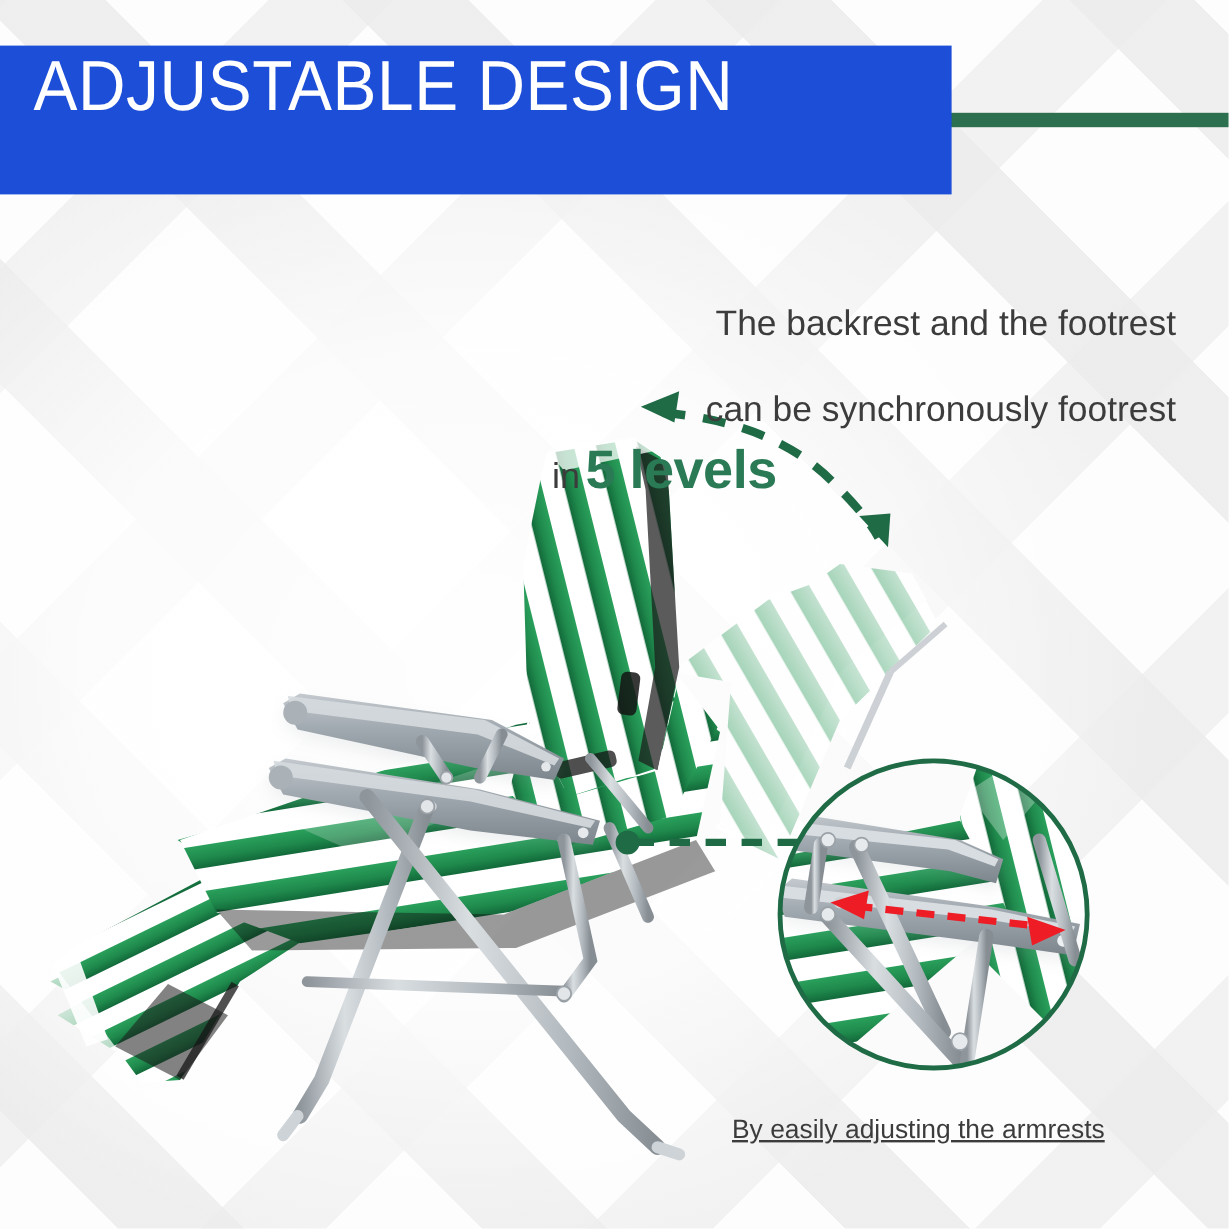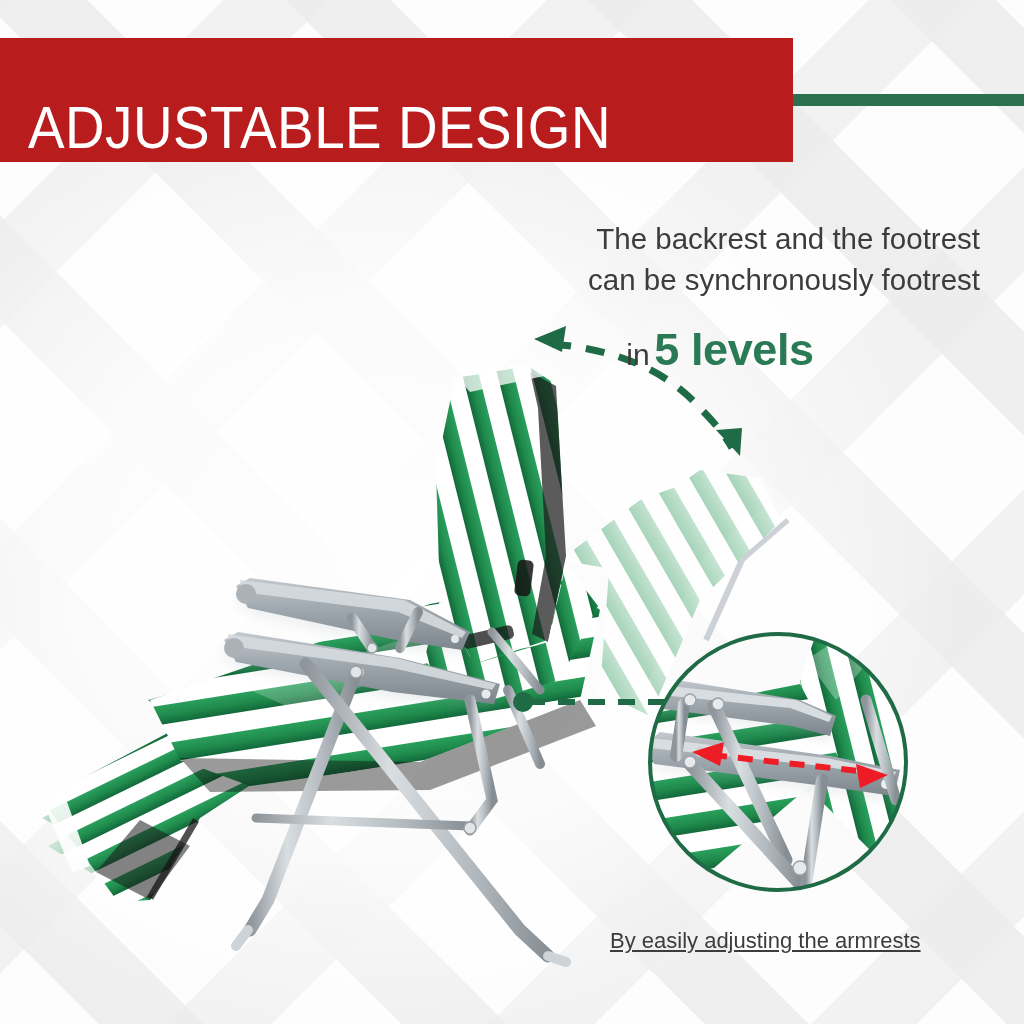--- a/index.html
+++ b/index.html
@@ -54,23 +54,23 @@
     width: 254px;
     height: 12px;
     background: #2d7050;
   }
   .banner {
     position: absolute;
     left: 0;
     top: 38px;
     width: 793px;
     height: 124px;
-    background: #b91c1c;
+    background: #1d4ed8;
     display: flex;
-    align-items: flex-end;
+    align-items: flex-start;
   }
   .banner-title {
     color: #ffffff;
     font-size: 59px;
     letter-spacing: 0.5px;
     font-weight: 400;
     padding-left: 30px;
     white-space: nowrap;
     font-family: "Liberation Sans Narrow", "Liberation Sans", sans-serif;
     transform: scaleX(0.93);
@@ -83,25 +83,26 @@
     right: 44px;
     top: 218px;
     width: 520px;
     text-align: right;
   }
   .copy-line {
     color: #3c3c3c;
     font-size: 29.5px;
     line-height: 41px;
     white-space: nowrap;
+    margin-top: 31px;
   }
   .levels-line {
-    margin-top: 24px;
+    margin-top: 4px;
     white-space: nowrap;
-    text-align: center;
+    text-align: left;
   }
   .levels-prefix {
     color: #3c3c3c;
     font-size: 30px;
     vertical-align: baseline;
   }
   .levels-strong {
     color: #2a7a55;
     font-size: 45px;
     font-weight: bold;

